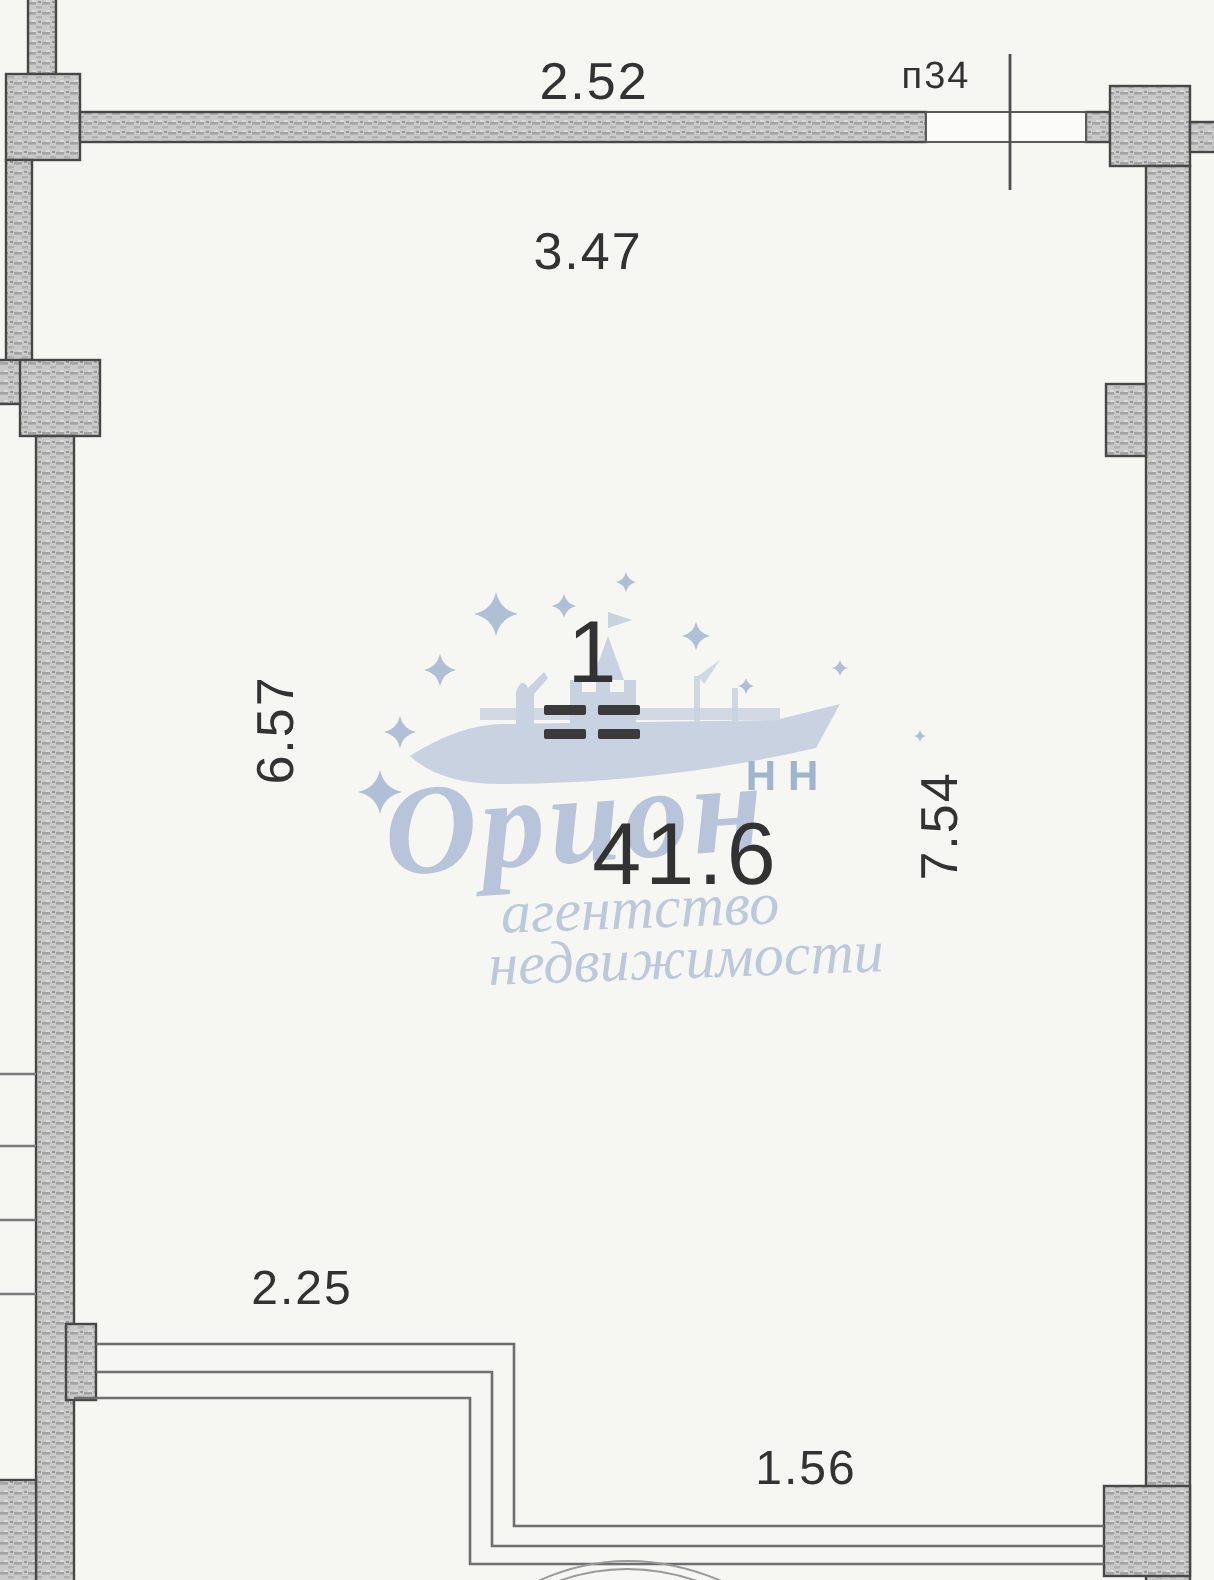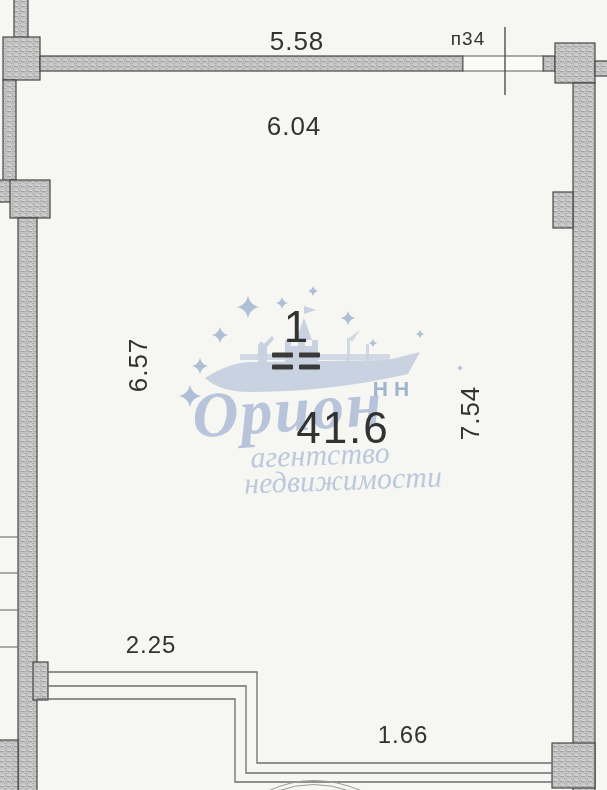--- a/index.html
+++ b/index.html
@@ -134,27 +134,27 @@
       <path transform="translate(420,334)" d="M0 -4 Q0.8 -0.8 4 0 Q0.8 0.8 0 4 Q-0.8 0.8 -4 0 Q-0.8 -0.8 0 -4 Z"></path>
       <path transform="translate(460,368)" d="M0 -3 Q0.6 -0.6 3 0 Q0.6 0.6 0 3 Q-0.6 0.6 -3 0 Q-0.6 -0.6 0 -3 Z"></path>
     </g>
   </svg>
 
   <div class="wm wm-brand">Орион</div>
   <div class="wm wm-suffix">НН</div>
   <div class="wm wm-tag1">агентство</div>
   <div class="wm wm-tag2">недвижимости</div>
 
-  <div class="dim" style="left:297px;top:41px;">5.58</div>
+  <div class="dim" style="left:297px;top:41px;">2.52</div>
   <div class="dim apt" style="left:468px;top:39px;">п34</div>
-  <div class="dim" style="left:294px;top:126px;">6.04</div>
+  <div class="dim" style="left:294px;top:126px;">3.47</div>
   <div class="dim rot" style="left:138px;top:365px;">6.57</div>
   <div class="dim rot" style="left:470px;top:413px;">7.54</div>
   <div class="dim bd" style="left:151px;top:645px;">2.25</div>
-  <div class="dim bd" style="left:403px;top:735px;">1.66</div>
+  <div class="dim bd" style="left:403px;top:735px;">1.56</div>
 
   <div class="dim big" style="left:297px;top:327px;">1</div>
   <div class="sep">
     <i></i>
       <i></i>
     <i></i>
       <i></i>
   </div>
   <div class="dim big" style="left:299px;top:428px;margin-left:44px;">41.6</div>
 

